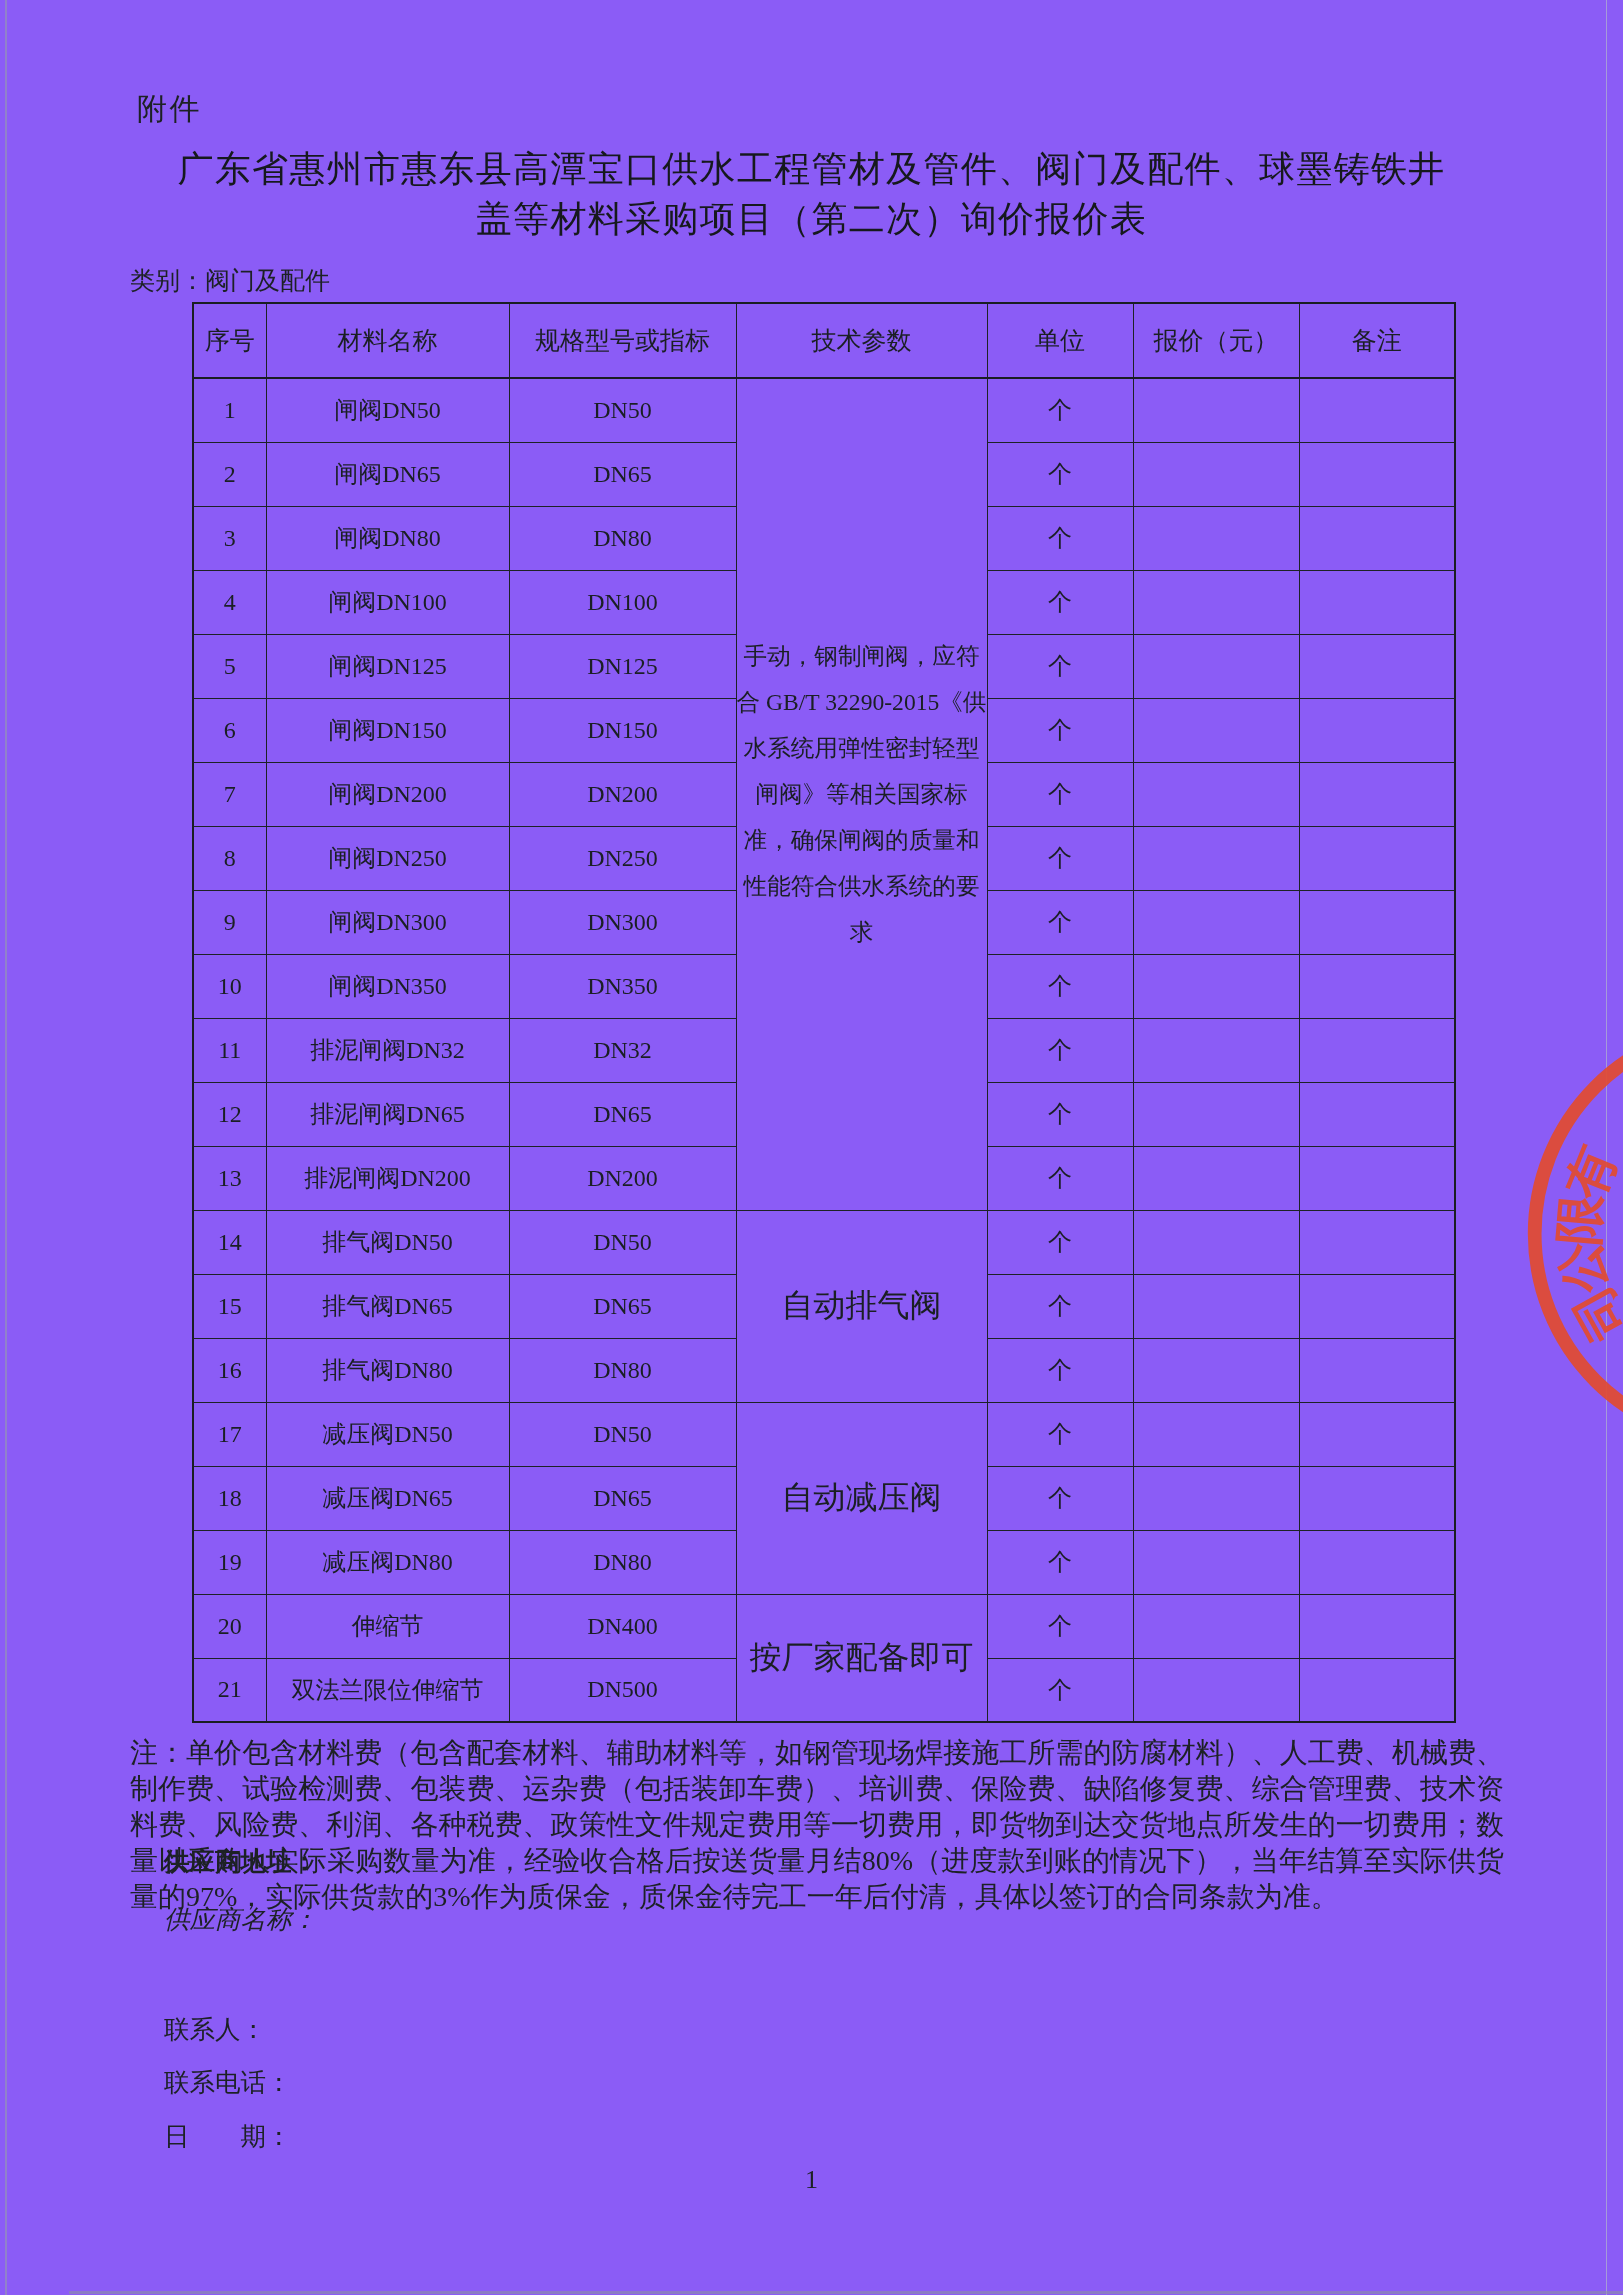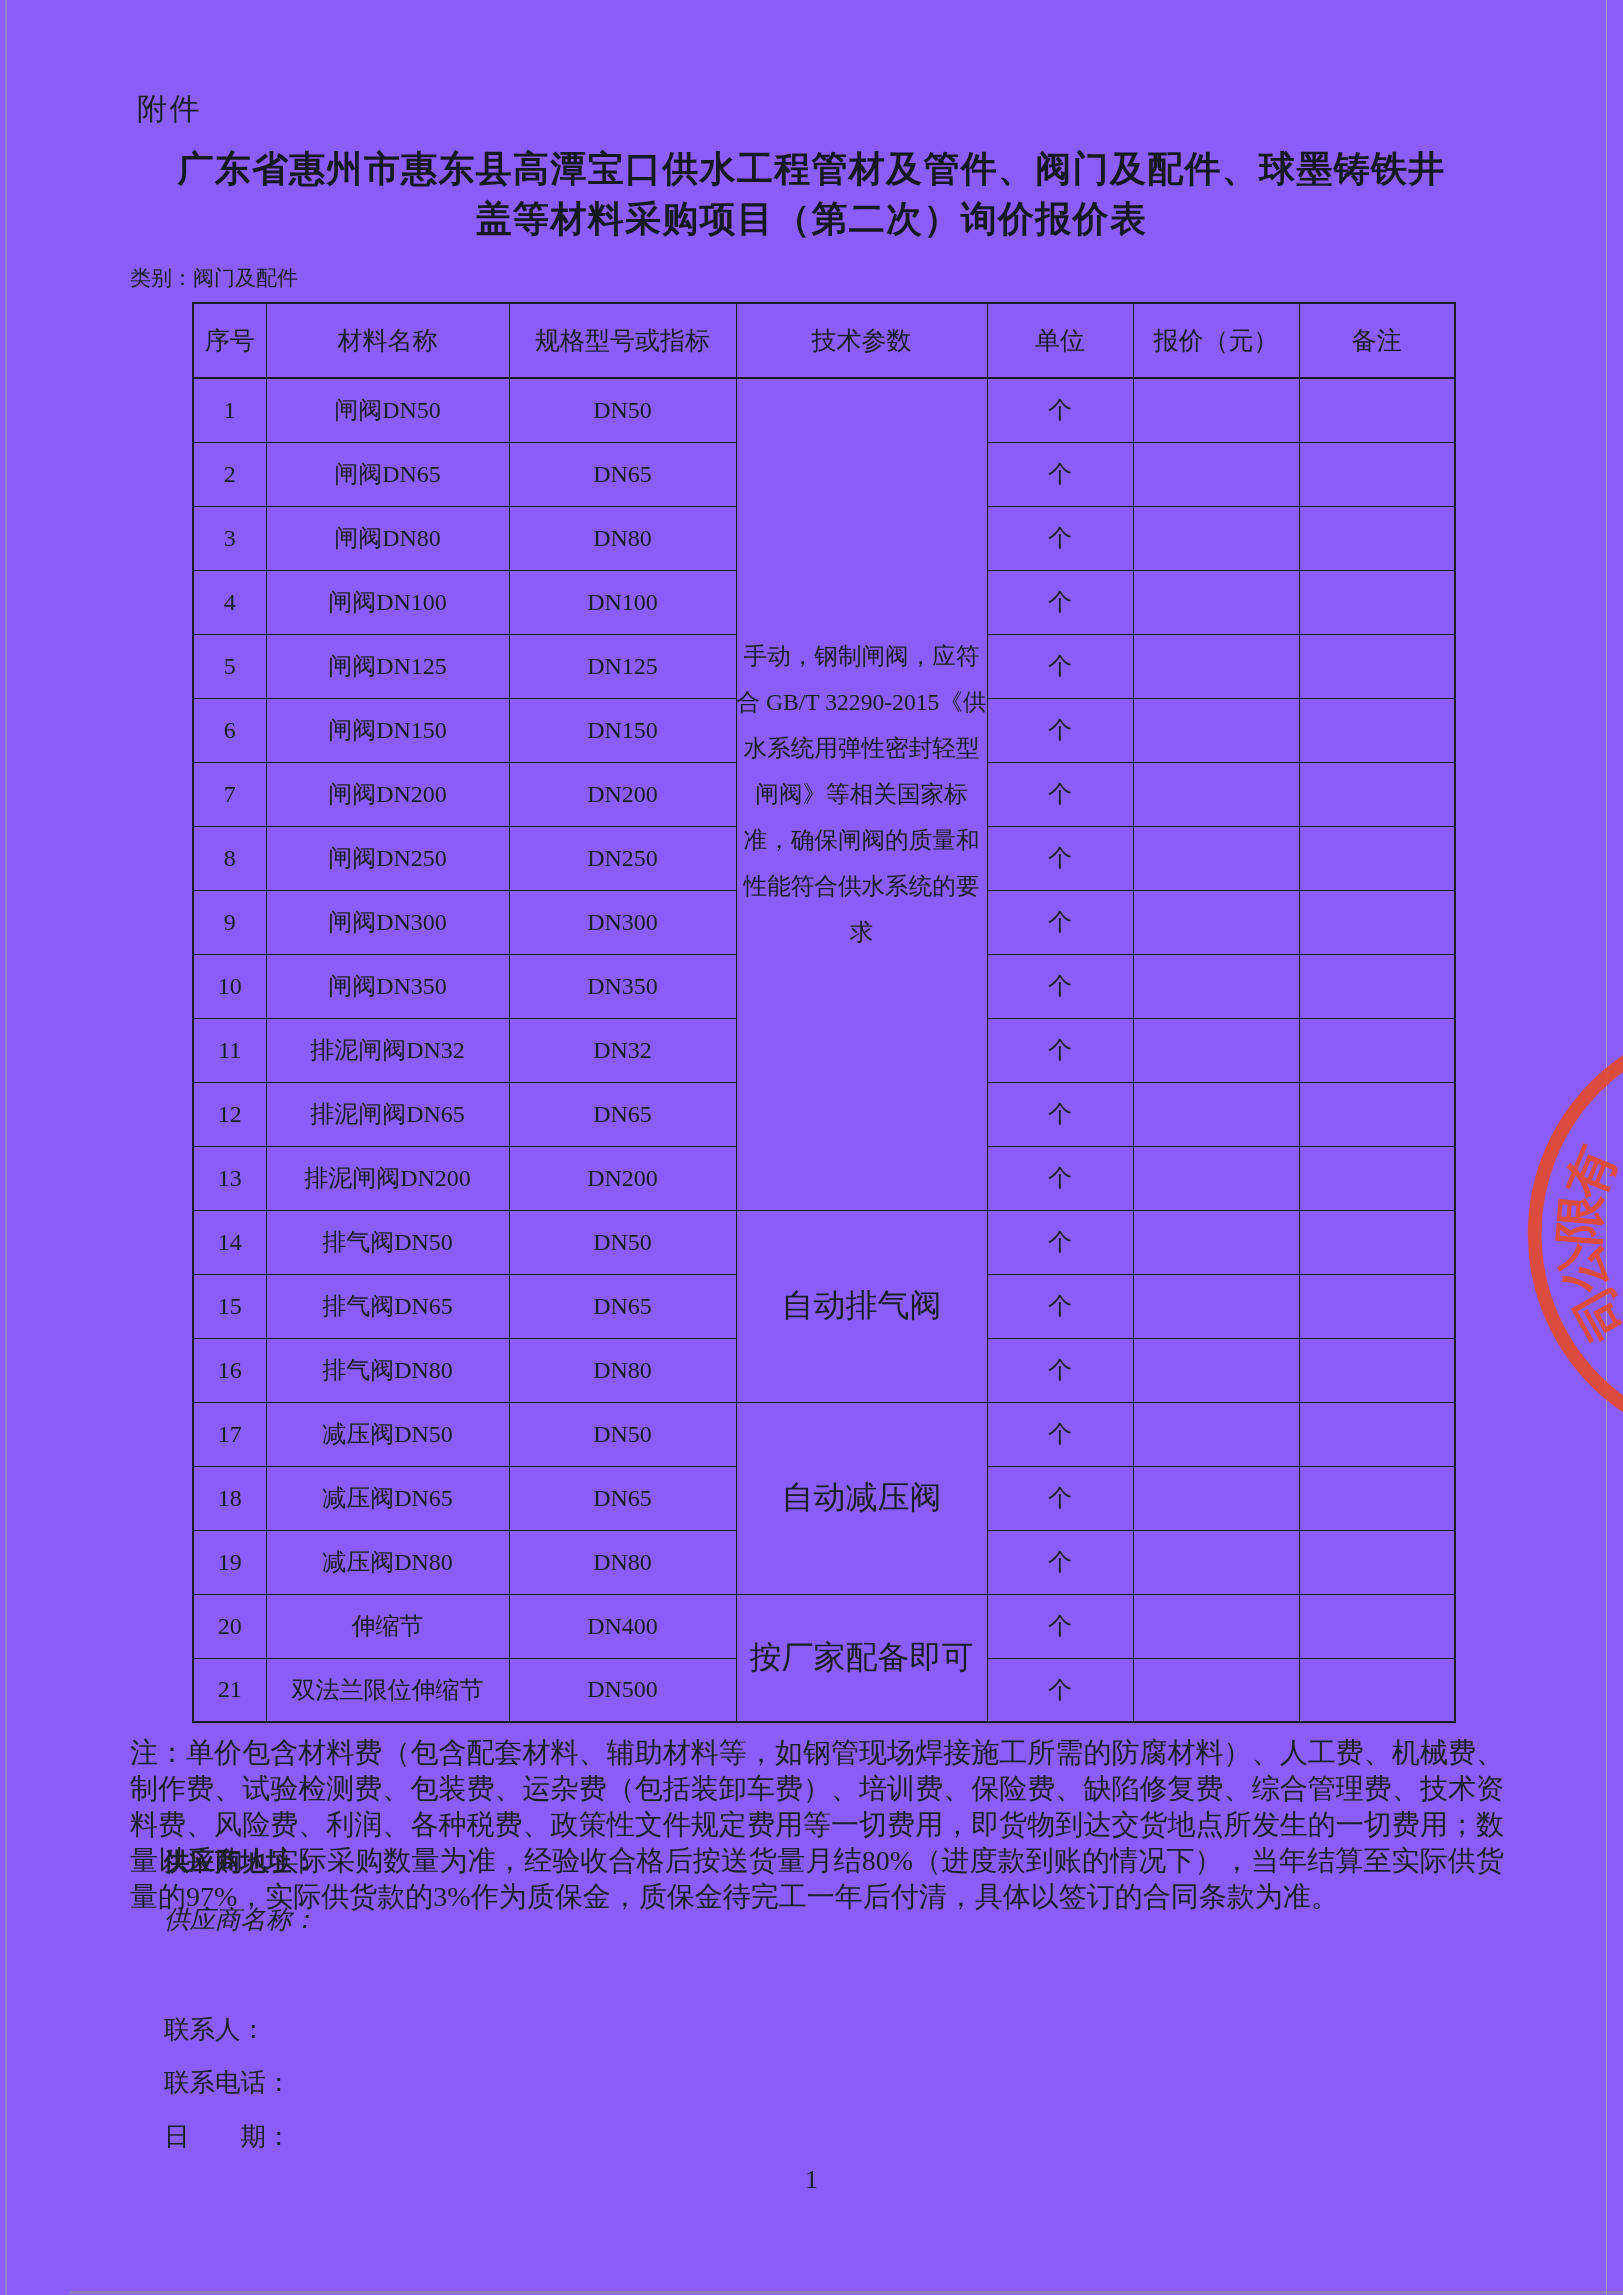--- a/index.html
+++ b/index.html
@@ -11,23 +11,23 @@
     font-family:"Liberation Serif", serif;
     color:#1d2125;
   }
   
   .edge-left{position:absolute;left:4.6px;top:0;width:2px;height:2295px;background:#97a1a6;opacity:.55;}
   .edge-right{position:absolute;left:1606px;top:0;width:1.3px;height:2295px;background:#b9c3c7;opacity:.6;}
   .edge-bottom{position:absolute;left:69px;top:2291px;width:1555px;height:2.6px;background:#8d979b;opacity:.55;}
 
   .attachment{position:absolute;left:137px;top:89px;font-size:30px;letter-spacing:2.6px;}
   .title{position:absolute;left:0;top:144px;width:1623px;text-align:center;
-         font-family:"Liberation Sans", sans-serif;font-weight:700;
+         font-family:"Liberation Sans", sans-serif;font-weight:400;
          font-size:36px;line-height:50px;letter-spacing:1.3px;color:#16191d;}
-  .category{position:absolute;left:130px;top:264px;font-size:21px;text-align:center;}
+  .category{position:absolute;left:130px;top:264px;font-size:25px;text-align:center;}
 
   table.quote{
     position:absolute;left:192px;top:302px;
     width:1262px;border-collapse:collapse;table-layout:fixed;
     font-size:24px;color:#1b1f24;
   }
   table.quote th,table.quote td{
     border:1.3px solid #1e2226;
     text-align:center;vertical-align:middle;
     padding:0;overflow:hidden;

